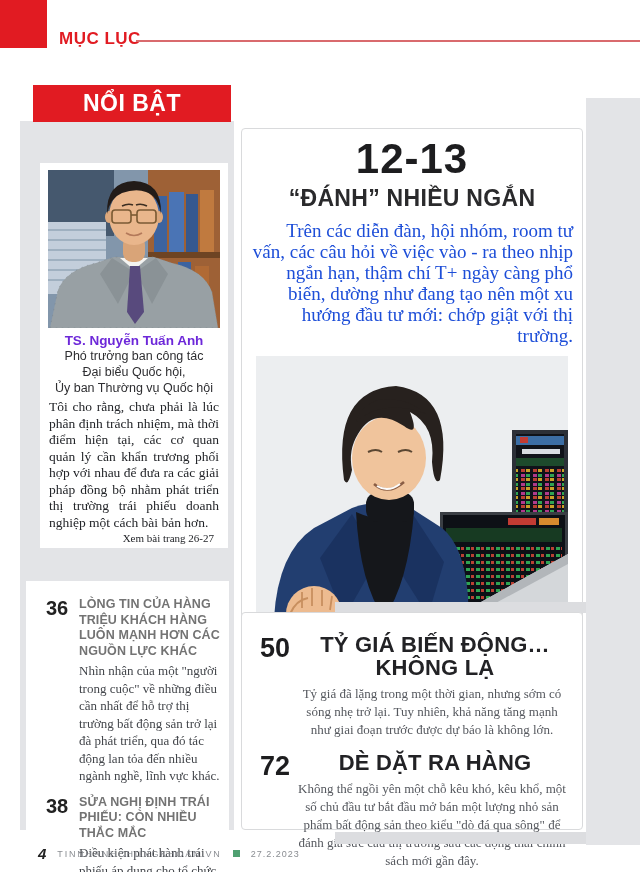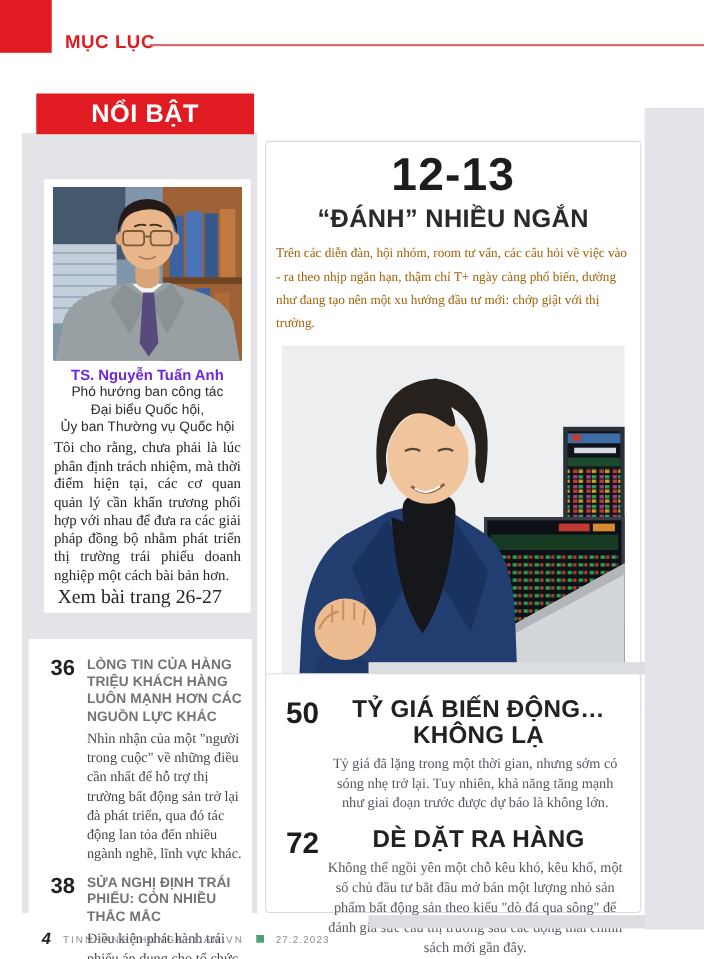--- a/index.html
+++ b/index.html
@@ -15,37 +15,37 @@
   
   .left-panel{left:20px;top:121px;width:214px;height:709px;background:#e3e4e7;}
   .section-head{left:33px;top:85px;width:198px;height:37px;background:#e11b22;
      color:#fff;font-size:23px;font-weight:800;text-align:center;line-height:37px;letter-spacing:.5px;}
   .card1{left:40px;top:163px;width:188px;background:#ffffff;padding-bottom:4px;}
   .card1 .photo{margin:7px auto 0;width:172px;height:158px;display:block;}
   .cap-name{margin-top:5px;text-align:center;font-size:13.5px;font-weight:bold;color:#6d28d9;}
   .cap-role{text-align:center;font-size:12.5px;line-height:16px;color:#2e2e31;}
   .quote{margin:3px 9px 0;font-family:"Liberation Serif",serif;font-size:13.5px;line-height:16.5px;
      text-align:justify;color:#232529;}
-  .seemore{margin:1px 14px 0 0;text-align:center;font-family:"Liberation Serif",serif;
-     font-size:18px;color:#232529;}
+  .seemore{margin:1px 14px 0 0;text-align:right;font-family:"Liberation Serif",serif;
+     font-size:11px;color:#232529;}
 
   .card2{left:26px;top:581px;width:203px;height:273px;background:#ffffff;box-sizing:border-box;
      padding:16px 6px 0 20px;}
   .toc-item{display:flex;margin-bottom:10px;cursor:pointer;}
   .toc-num{width:33px;flex:0 0 33px;font-size:20px;font-weight:bold;color:#222;line-height:1;padding-top:1px;}
   .toc-title{font-size:12.5px;font-weight:bold;line-height:15.5px;color:#737373;letter-spacing:.1px;}
   .toc-sum{margin-top:3px;font-family:"Liberation Serif",serif;font-size:13px;line-height:17.5px;color:#43464b;}
 
   
   .rcard{left:241px;width:342px;background:#ffffff;border:1px solid #d9dadc;border-radius:4px;box-sizing:border-box;}
   .feature{top:84px;height:519px;margin-top:44px;}
   .pages-big{margin-top:6px;text-align:center;font-size:42px;font-weight:800;color:#1d1d1f;letter-spacing:1px;}
   .feat-title{margin-top:2px;text-align:center;font-size:23px;font-weight:800;color:#2a2a2c;letter-spacing:.3px;}
-  .feat-sum{margin:8px auto 0;width:322px;text-align:left;font-family:"Liberation Serif",serif;
-     font-size:12px;line-height:21px;color:#a16207;}
+  .feat-sum{margin:8px auto 0;width:322px;text-align:right;font-family:"Liberation Serif",serif;
+     font-size:19px;line-height:21px;color:#1d4ed8;}
   .cover-photo{display:block;margin:10px auto 0;width:312px;height:347px;}
   .shadowA{left:335px;top:602px;width:256px;height:11px;background:#dcdde0;}
   .listcard{top:612px;height:218px;padding:20px 10px 0 10px;text-align:center;}
   .ritem{display:flex;margin-bottom:12px;cursor:pointer;}
   .rnum{width:46px;flex:0 0 46px;font-size:27px;font-weight:800;color:#1d1d1f;line-height:1;padding-top:2px;}
   .rtitle{font-size:22px;font-weight:800;color:#222225;letter-spacing:.2px;line-height:1.05;}
   .rsum{margin-top:6px;font-family:"Liberation Serif",serif;font-size:13px;line-height:18px;color:#55585e;
      padding-right:6px;}
   .shadowB{left:335px;top:832px;width:256px;height:12px;background:#dcdde0;}
   .right-strip{left:586px;top:98px;width:54px;height:747px;background:#e3e4e7;}
@@ -104,21 +104,21 @@
     <g fill="none" stroke="#7a5a34" stroke-width="1.6">
       <rect x="64" y="40" width="19" height="13" rx="3"></rect>
       <rect x="89" y="40" width="19" height="13" rx="3"></rect>
       <line x1="83" y1="45" x2="89" y2="45"></line>
     </g>
     <path d="M74,36 Q80,33 85,35" stroke="#3c2e22" stroke-width="1.6" fill="none"></path>
     <path d="M88,35 Q93,33 99,36" stroke="#3c2e22" stroke-width="1.6" fill="none"></path>
     <path d="M78,63 Q86,68 94,63" stroke="#b3795a" stroke-width="1.6" fill="none"></path>
   </svg>
   <div class="cap-name">TS. Nguyễn Tuấn Anh</div>
-  <div class="cap-role">Phó hướng ban công tác</div>
+  <div class="cap-role">Phó trưởng ban công tác</div>
   <div class="cap-role">Đại biểu Quốc hội,</div>
   <div class="cap-role">Ủy ban Thường vụ Quốc hội</div>
   <div class="quote">Tôi cho rằng, chưa phải là lúc phân định trách nhiệm, mà thời điểm hiện tại, các cơ quan quản lý cần khẩn trương phối hợp với nhau để đưa ra các giải pháp đồng bộ nhằm phát triển thị trường trái phiếu doanh nghiệp một cách bài bản hơn.</div>
   <div class="seemore">Xem bài trang  26-27</div>
 </div>
 
 <div class="abs card2">
   <div class="toc-item">
     <div class="toc-num">36</div>
     <div>

